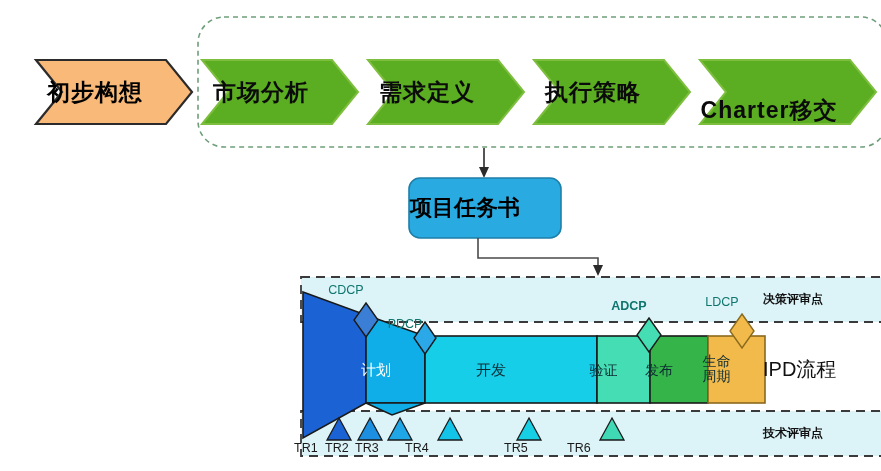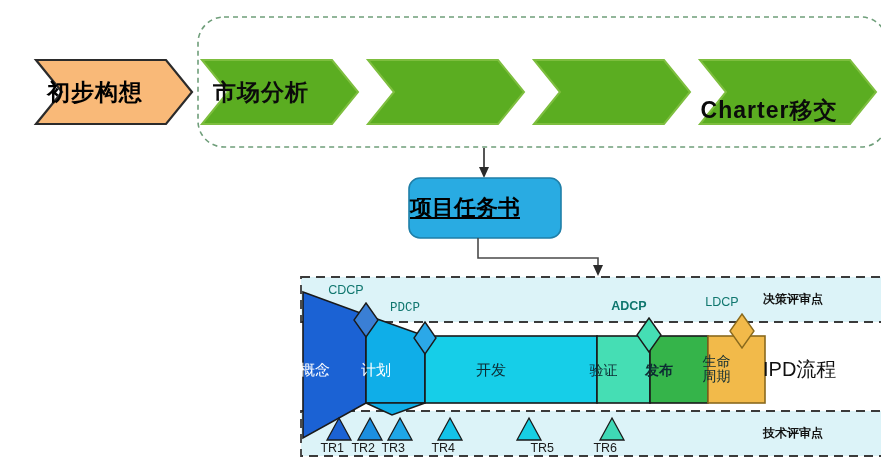--- a/index.html
+++ b/index.html
@@ -28,21 +28,21 @@
     display:flex;align-items:center;justify-content:center;
     text-align:center;line-height:1.05;white-space:pre-line;
   }
   .stage-text.dark{color:#111;}
   .dcp-text{
     position:absolute;font-size:12.5px;color:#0f766e;white-space:nowrap;
     text-align:center;
   }
   .tr-text{
     position:absolute;font-size:12.5px;color:#1a1a1a;white-space:nowrap;
-    text-align:right;
+    text-align:left;
   }
   .side-text{
     position:absolute;font-size:17px;color:#111;white-space:nowrap;
     display:flex;align-items:center;
   }
   .side-text.bold{font-weight:bold;font-size:12px;}
 </style>
 </head>
 <body>
 
@@ -139,42 +139,43 @@
     </g>
     <g>
       <path d="M592,418 L604,440 L580,440 Z" fill="#3FD9B6" stroke="#1a1a1a" stroke-width="1.3"></path>
     </g>
   </svg>
 
   <div class="chev-text" style="left:30px;top:78px;width:130px;height:28px;">初步构想</div>
 
   <div class="chev-text" style="left:196px;top:78px;width:130px;height:28px;color:#0b0b0b;">市场分析</div>
 
+  <div class="chev-text" style="left:362px;top:78px;width:130px;height:28px;color:#0b0b0b;">需求定义</div>
 
+  <div class="chev-text" style="left:528px;top:78px;width:130px;height:28px;color:#0b0b0b;">执行策略</div>
 
   <div class="chev-text" style="left:694px;top:96px;width:150px;height:28px;color:#0b0b0b;">Charter移交</div>
 
-  <div class="box-text" style="left:389px;top:194px;width:152px;height:28px;text-decoration:underline;">项目任务书</div>
+  <div class="box-text" style="left:389px;top:194px;width:152px;height:28px;">项目任务书</div>
 
-  <div class="stage-text" style="left: 285px; top: 356px; width: 60px; height: 28px; color: rgb(255, 255, 255);">概念</div>
 
   <div class="stage-text" style="left: 348px; top: 356px; width: 56px; height: 28px; color: rgb(255, 255, 255);">计划</div>
 
   <div class="stage-text dark" style="left: 405px; top: 356px; width: 172px; height: 28px; color: rgb(13, 43, 51);">开发</div>
 
   <div class="stage-text dark" style="left: 577px; top: 356px; width: 53px; height: 28px; font-size: 14px; color: rgb(13, 43, 51);">验证</div>
 
-  <div class="stage-text dark" style="left: 630px; top: 356px; width: 58px; height: 28px; font-size: 14px; color: rgb(13, 43, 51); font-weight: bold;">发布</div>
+  <div class="stage-text dark" style="left: 630px; top: 356px; width: 58px; height: 28px; font-size: 14px; color: rgb(13, 43, 51);">发布</div>
 
   <div class="stage-text dark" style="left: 688px; top: 346px; width: 57px; height: 46px; font-size: 14px; flex-direction: column; color: rgb(13, 43, 51);">生命
 周期</div>
 
   <div class="dcp-text" style="left:316px;top:283px;width:60px;">CDCP</div>
 
-  <div class="dcp-text" style="left:375px;top:301px;width:60px;font-family:Liberation Mono, monospace;">PDCP</div>
+  <div class="dcp-text" style="left:375px;top:317px;width:60px;">PDCP</div>
 
   <div class="dcp-text" style="left:599px;top:299px;width:60px;font-weight:bold;">ADCP</div>
 
   <div class="dcp-text" style="left:692px;top:295px;width:60px;">LDCP</div>
 
   <div class="tr-text" style="left:294px;top:441px;width:50px;">TR1</div>
   <div class="tr-text" style="left:325px;top:441px;width:50px;">TR2</div>
   <div class="tr-text" style="left:355px;top:441px;width:50px;">TR3</div>
   <div class="tr-text" style="left:405px;top:441px;width:50px;">TR4</div>
   <div class="tr-text" style="left:504px;top:441px;width:50px;">TR5</div>

